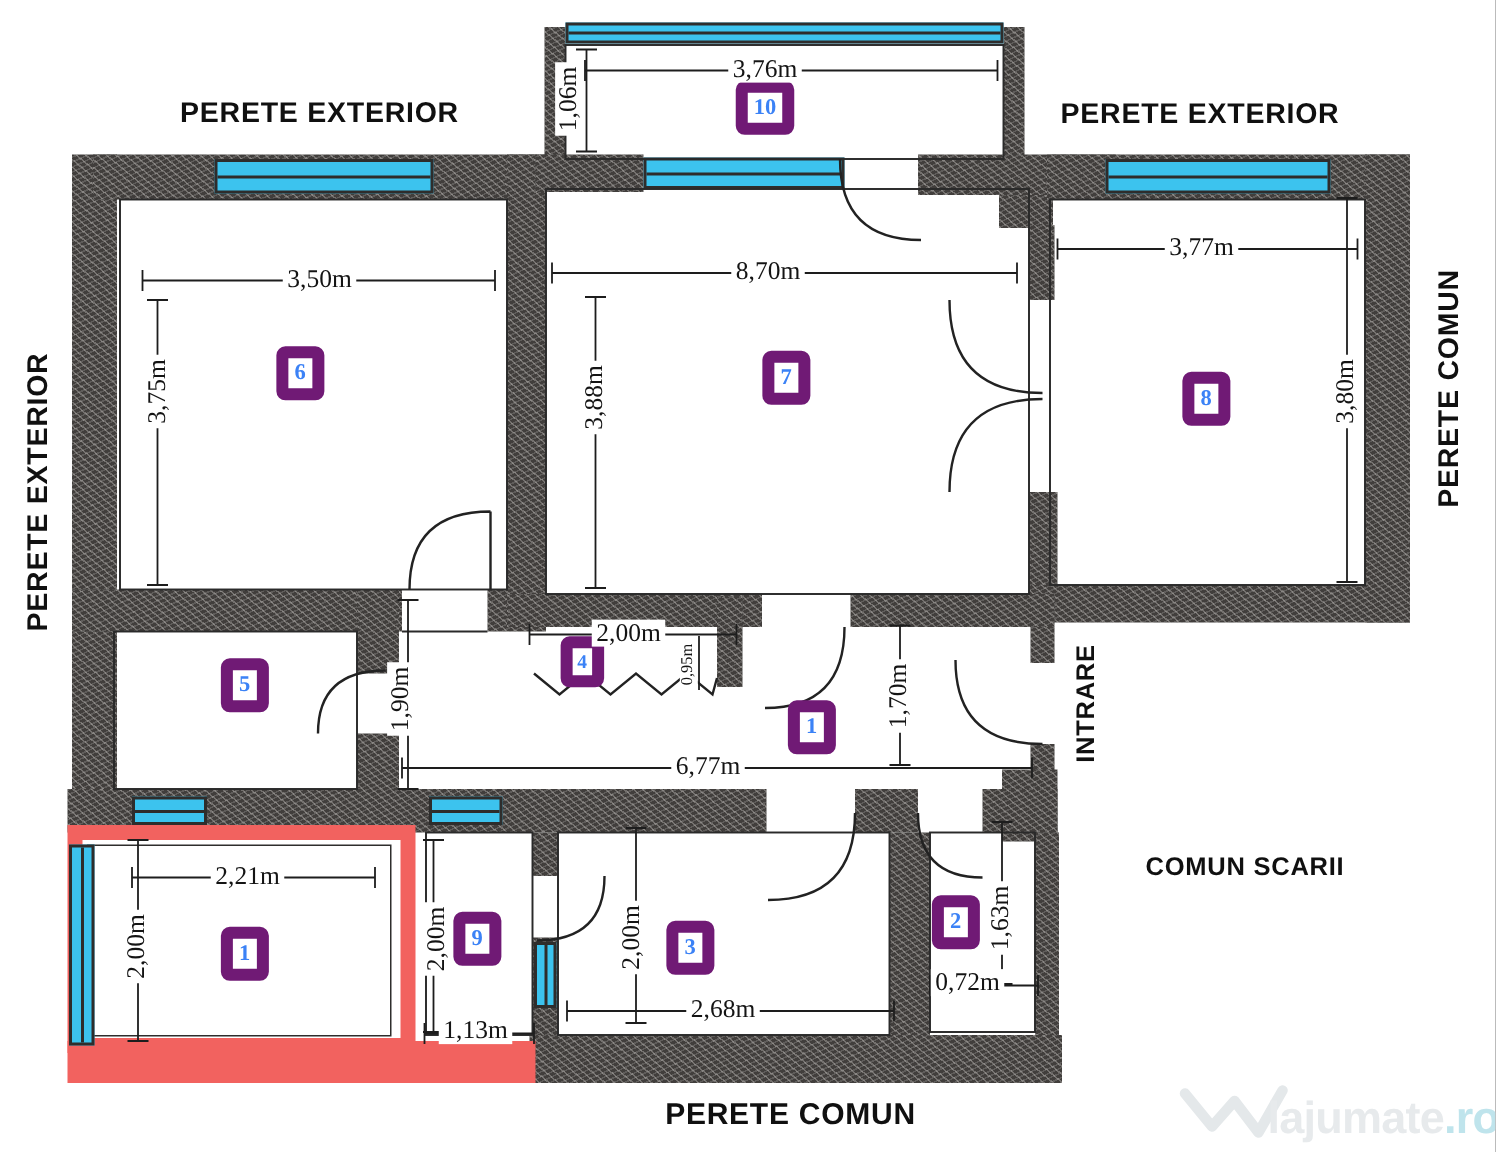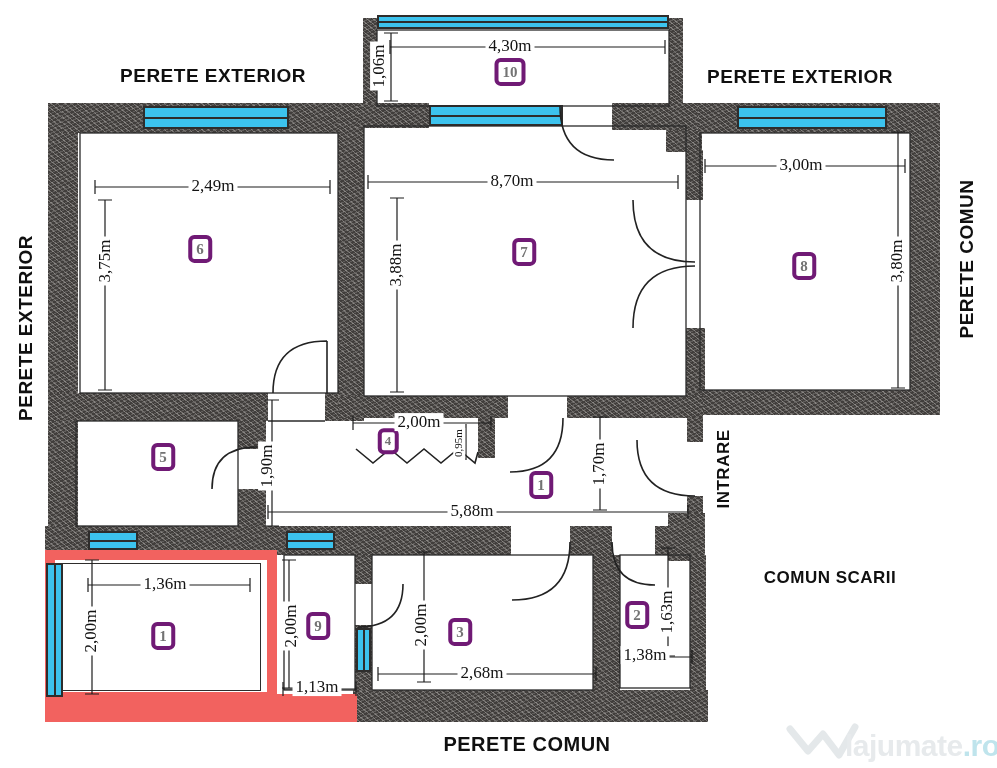--- a/index.html
+++ b/index.html
@@ -17,22 +17,22 @@
   .r11-inner{position:absolute;z-index:2;background:#fff;border:1.4px solid #2e2d2c;box-sizing:border-box;}
   svg.lines{position:absolute;left:0;top:0;z-index:5;}
   .dim{position:absolute;z-index:6;font:17px "Liberation Serif",serif;color:#141414;background:#fff;
        padding:0 3px;white-space:nowrap;line-height:1.05;transform:translate(-50%,-50%);}
   .dim.rot{transform:translate(-50%,-50%) rotate(-90deg);}
   .dim.small{font-size:11px;padding:0 1px;}
   .wlabel{position:absolute;z-index:6;font:bold 19px "Liberation Sans",sans-serif;color:#101010;
           white-space:nowrap;letter-spacing:.5px;transform:translate(-50%,-50%);}
   .wlabel.rot{transform:translate(-50%,-50%) rotate(-90deg);}
   .wlabel.md{font-size:17px;}
-  .rnum{position:absolute;z-index:6;font:bold 15px "Liberation Serif",serif;color:#737373;background:#fff;
-        border:4px solid #701a75;border-radius:6px;padding:0 4px;line-height:1.35;transform:translate(-50%,-50%);}
+  .rnum{position:absolute;z-index:6;font:bold 15px "Liberation Serif",serif;color:#3b82f6;background:#fff;
+        border:8px solid #701a75;border-radius:6px;padding:0 4px;line-height:1.35;transform:translate(-50%,-50%);}
   .rnum.sm{font-size:13px;padding:0 3px;}
   .wm{position:absolute;z-index:7;font:bold 30px "Liberation Sans",sans-serif;letter-spacing:-.5px;white-space:nowrap;}
   .wm .nm{color:#e7eaec;}
   .wm .tld{color:#bfe4ec;}
 </style>
 </head>
 <body>
 
 <div class="stage">
 
@@ -144,40 +144,40 @@
   <div class="rnum" style="left:524px;top:252px">7</div>
   <div class="rnum" style="left:804px;top:266px">8</div>
   <div class="rnum" style="left:163px;top:457px">5</div>
   <div class="rnum sm" style="left:388px;top:441px">4</div>
   <div class="rnum" style="left:541px;top:485px">1</div>
   <div class="rnum" style="left:637px;top:615px">2</div>
   <div class="rnum" style="left:318px;top:626px">9</div>
   <div class="rnum" style="left:460px;top:632px">3</div>
   <div class="rnum" style="left:163px;top:636px">1</div>
 
-  <div class="dim" style="left:510px;top:46px">4,30m</div>
+  <div class="dim" style="left:510px;top:46px">3,76m</div>
   <div class="dim rot" style="left:379px;top:66px">1,06m</div>
-  <div class="dim" style="left:213px;top:186px">2,49m</div>
+  <div class="dim" style="left:213px;top:186px">3,50m</div>
   <div class="dim rot" style="left:105px;top:261px">3,75m</div>
   <div class="dim" style="left:512px;top:181px">8,70m</div>
   <div class="dim rot" style="left:396px;top:265px">3,88m</div>
-  <div class="dim" style="left:801px;top:165px">3,00m</div>
+  <div class="dim" style="left:801px;top:165px">3,77m</div>
   <div class="dim rot" style="left:897px;top:261px">3,80m</div>
   <div class="dim rot" style="left:267px;top:466px">1,90m</div>
   <div class="dim" style="left:419px;top:422px">2,00m</div>
   <div class="dim rot small" style="left:459px;top:443px">0,95m</div>
-  <div class="dim" style="left:472px;top:511px">5,88m</div>
+  <div class="dim" style="left:472px;top:511px">6,77m</div>
   <div class="dim rot" style="left:599px;top:464px">1,70m</div>
-  <div class="dim" style="left:165px;top:584px">1,36m</div>
+  <div class="dim" style="left:165px;top:584px">2,21m</div>
   <div class="dim rot" style="left:91px;top:631px">2,00m</div>
   <div class="dim rot" style="left:291px;top:626px">2,00m</div>
   <div class="dim" style="left:317px;top:687px">1,13m</div>
   <div class="dim rot" style="left:421px;top:625px">2,00m</div>
   <div class="dim" style="left:482px;top:673px">2,68m</div>
   <div class="dim rot" style="left:667px;top:612px">1,63m</div>
-  <div class="dim" style="left:645px;top:655px">1,38m</div>
+  <div class="dim" style="left:645px;top:655px">0,72m</div>
 
   <svg class="lines" width="80" height="50" viewBox="0 0 80 50" style="left:782px;top:715px;z-index:7">
     <path d="M8,14 L26,36 L41,19 L57,40 L73,12" fill="none" stroke="#e4e8ea" stroke-width="7" stroke-linecap="round" stroke-linejoin="round"></path>
   </svg>
   <div class="wm" style="left:845px;top:729px"><span class="nm">lajumate</span><span class="tld">.ro</span></div>
 
 </div>
 
 </body></html>

